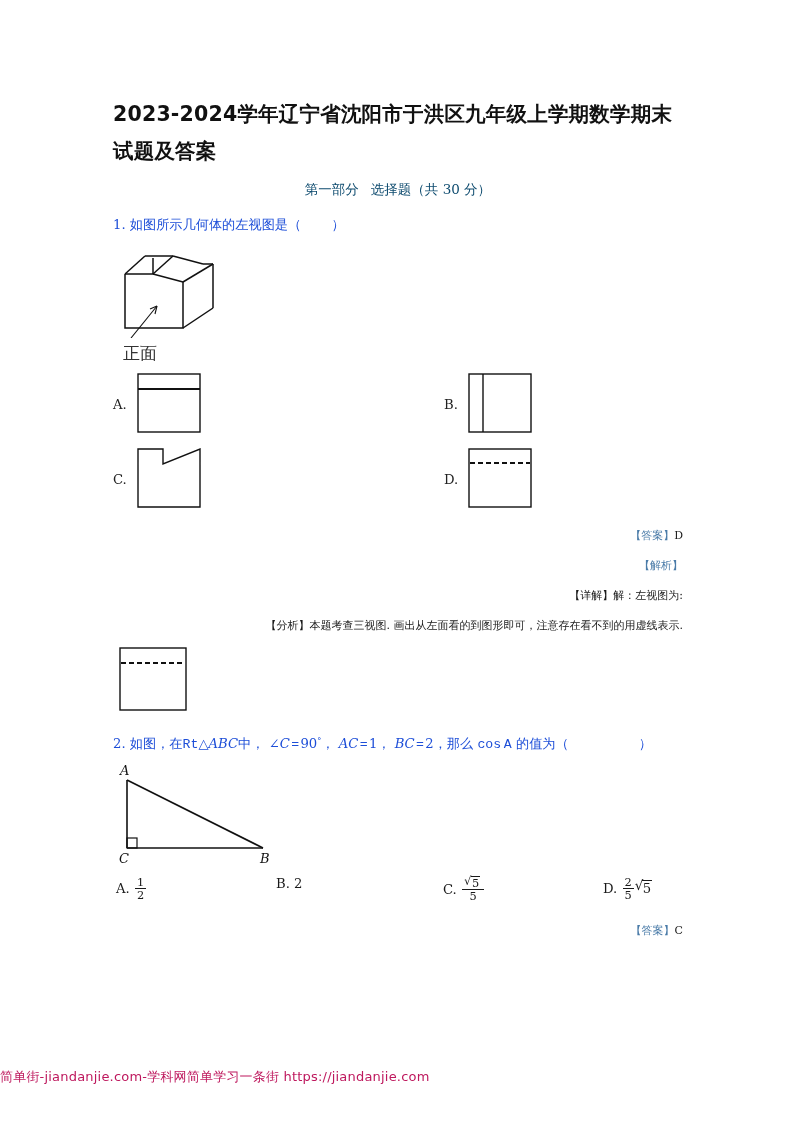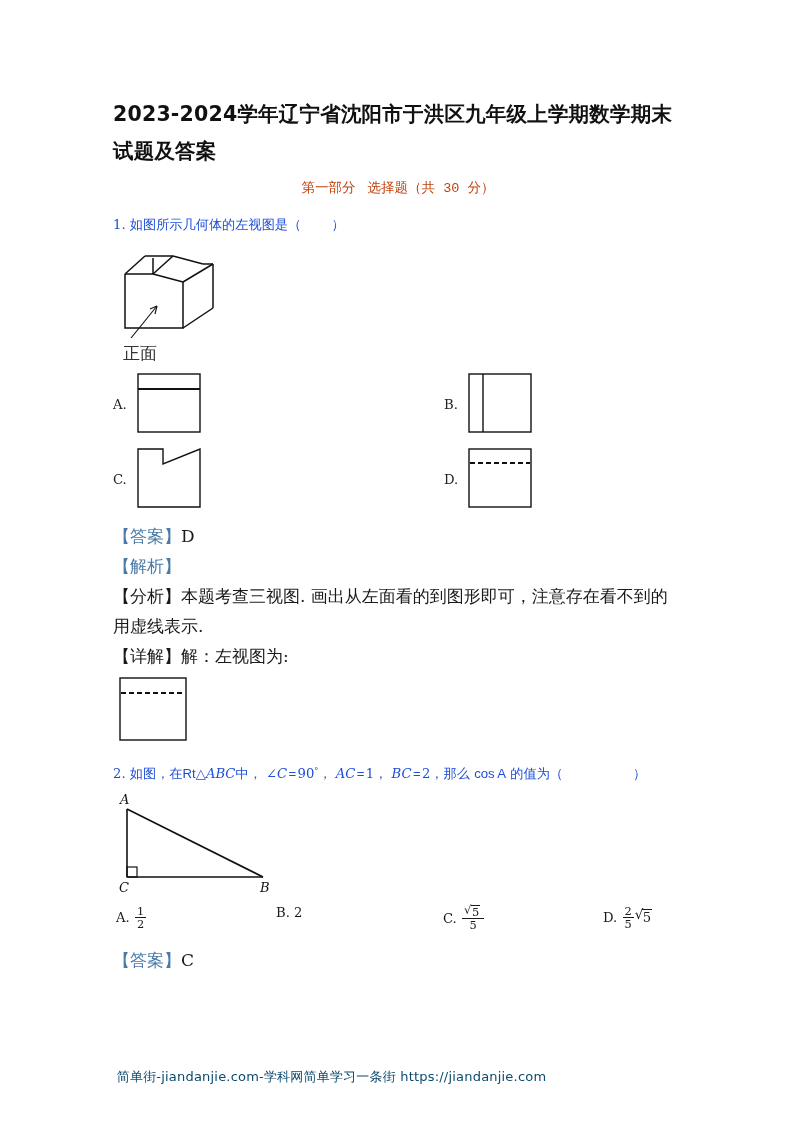--- a/index.html
+++ b/index.html
@@ -38,55 +38,55 @@
     color: #111;
     margin: 0 0 6px 0;
   }
 
   
   .section-head {
     text-align: center;
     font-size: 13.5px;
     line-height: 26px;
     margin: 4px 0 6px 0;
-    color: #c2410c;
-    font-family: Liberation Mono, monospace;
+    color: #0c4a6e;
   }
   .sp { display: inline-block; width: 12px; }
 
   
   .para {
     font-size: 13.2px;
     line-height: 30px;
     margin: 0;
     color: #222;
     text-align: justify;
   }
   .q-line {
     font-size: 13.2px;
     line-height: 30px;
     margin: 8px 0 2px 0;
     color: #1d4ed8;
   }
 
   .ans-label { color: #4a7ba8; }
   .ans-line {
-    font-size: 17px;
+    font-size: 11px;
     line-height: 30px;
     margin: 0;
+    text-align: right;
   }
   .ans-val { color: #1a1a1a; }
 
   
   .mi {
     font-family: "DejaVu Serif", "Liberation Serif", serif;
     font-style: italic;
   }
   .mn { font-family: "DejaVu Serif", "Liberation Serif", serif; }
-  .mrm { font-family: Liberation Sans, sans-serif; font-style: normal; }
+  .mrm { font-family: Liberation Mono, monospace; font-style: normal; }
   .frac {
     display: inline-block;
     vertical-align: -0.55em;
     text-align: center;
     line-height: 1.08;
     font-size: 0.86em;
     margin: 0 1px;
   }
   .frac .num { display: block; padding: 0 2px; }
   .frac .den { display: block; padding: 0 2px; border-top: 1px solid #1a1a1a; }
@@ -154,24 +154,23 @@
   .ch-b { left: 163px; }
   .ch-c { left: 330px; }
   .ch-d { left: 490px; }
 
   
   .footer {
     position: absolute;
     left: 0;
     top: 1068px;
     width: 663px;
-    text-align: center;
     font-family: "DejaVu Sans", "Liberation Sans", sans-serif;
     font-size: 13px;
-    color: #0c4a6e;
+    color: #be185d;
     letter-spacing: 0.2px;
   }
 </style>
 </head>
 <body>
 
 <div class="page">
   <div class="content">
 
     <h1 class="doc-title">2023-2024学年辽宁省沈阳市于洪区九年级上学期数学期末试题及答案</h1>
@@ -254,25 +253,25 @@
 
     <p class="ans-line">
       <span class="ans-label">【答案】</span><span class="ans-val">D</span>
     </p>
 
     <p class="ans-line">
       <span class="ans-label">【解析】</span>
     </p>
 
     <p class="ans-line">
+      <span>【详解】</span><span>解：左视图为:</span>
+    </p>
+
+    <p class="ans-line">
       <span>【分析】</span><span>本题考查三视图. 画出从左面看的到图形即可，注意存在看不到的用虚线表示.</span>
-    </p>
-
-    <p class="ans-line">
-      <span>【详解】</span><span>解：左视图为:</span>
     </p>
 
     <div class="sol-fig">
       <svg width="70" height="66" viewBox="0 0 70 66">
         <rect x="1" y="1" width="66" height="62" fill="none" stroke="#111" stroke-width="1.4"></rect>
         <line x1="2" y1="16" x2="66" y2="16" stroke="#111" stroke-width="1.8" stroke-dasharray="5,3"></line>
       </svg>
     </div>
 
 

